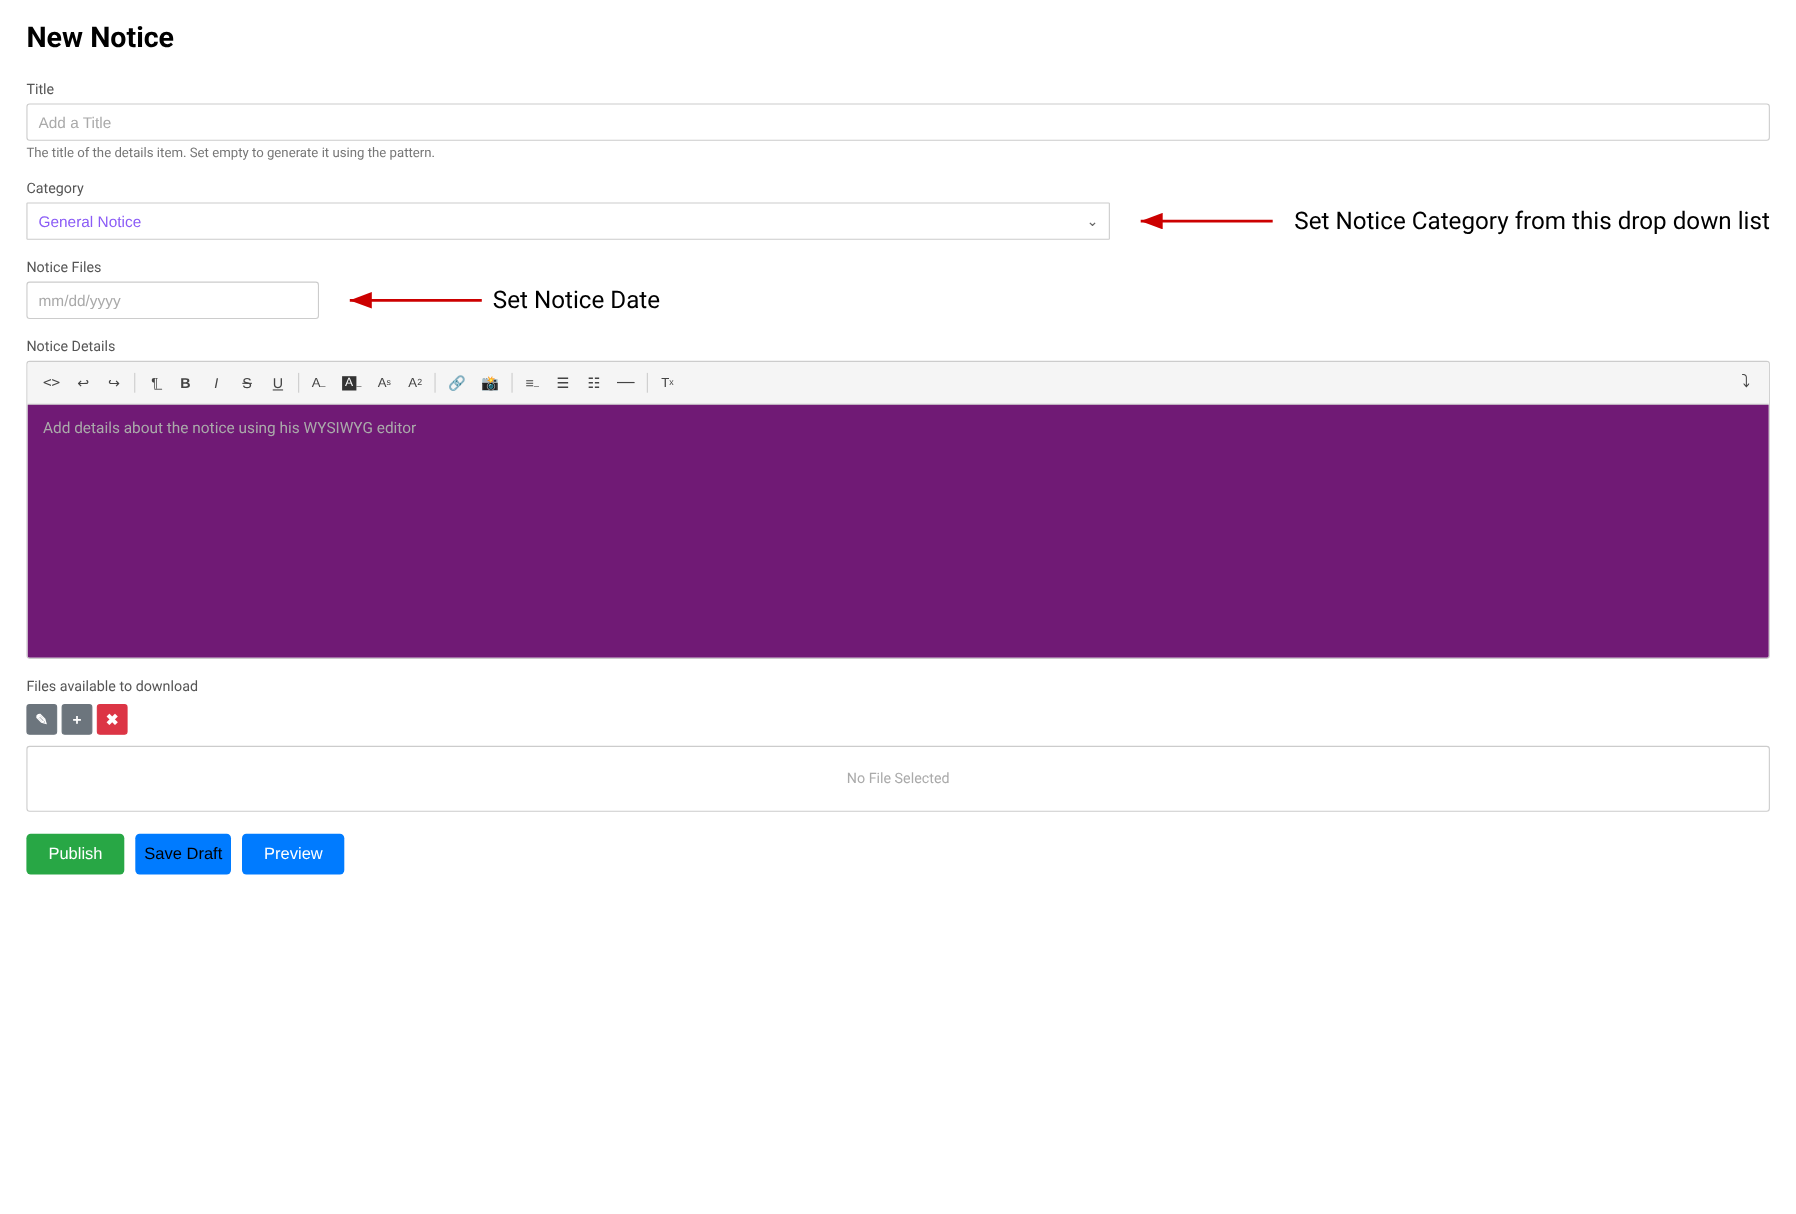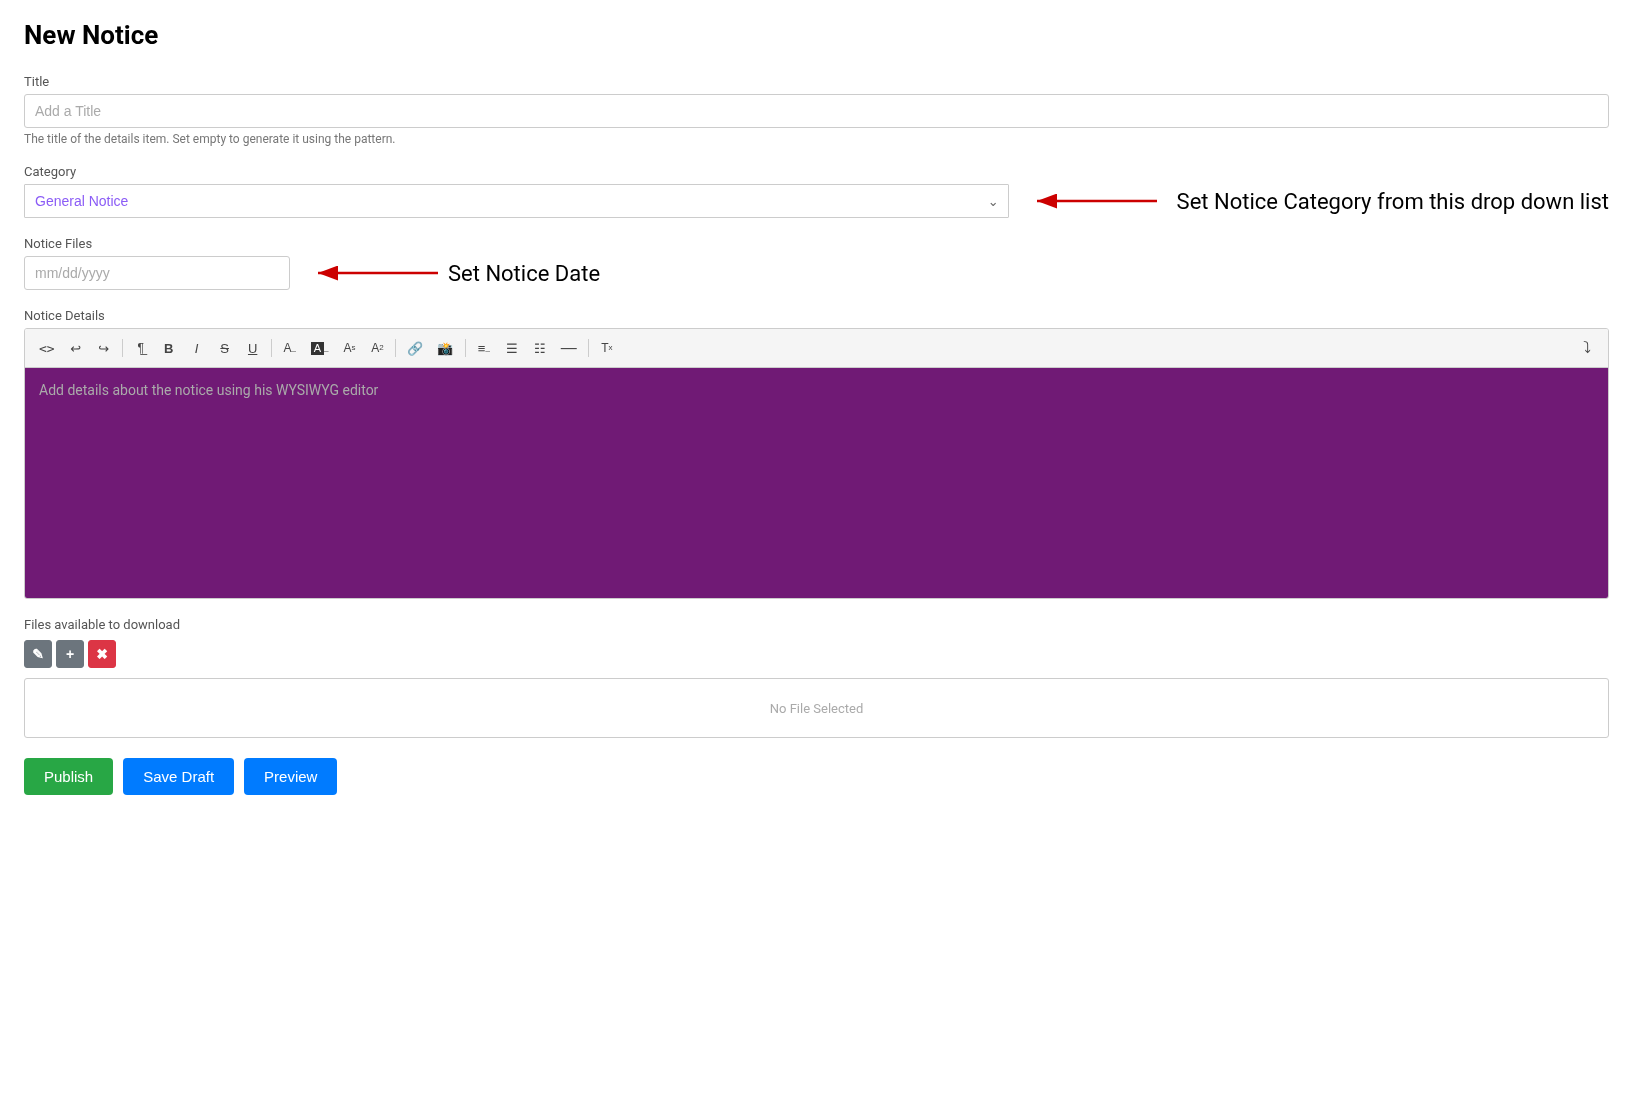--- a/index.html
+++ b/index.html
@@ -182,24 +182,24 @@
       border: none;
       border-radius: 4px;
       padding: 10px 20px;
       font-size: 15px;
       cursor: pointer;
       font-weight: 500;
       text-align: right;
     }
     .btn-save-draft {
       background: #007bff;
-      color: #ffffff;
+      color: #000000;
       border: none;
       border-radius: 4px;
-      padding: 10px 20px;
+      padding: 10px 8px;
       font-size: 15px;
       cursor: pointer;
       font-weight: 500;
     }
     .btn-preview {
       background: #007bff;
       color: #fff;
       border: none;
       border-radius: 4px;
       padding: 10px 20px;

